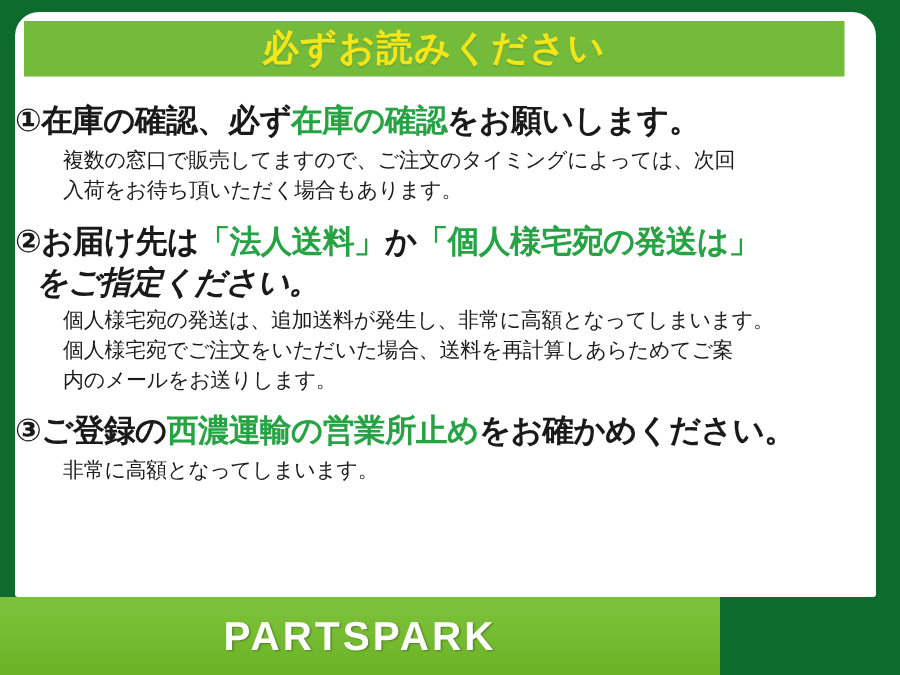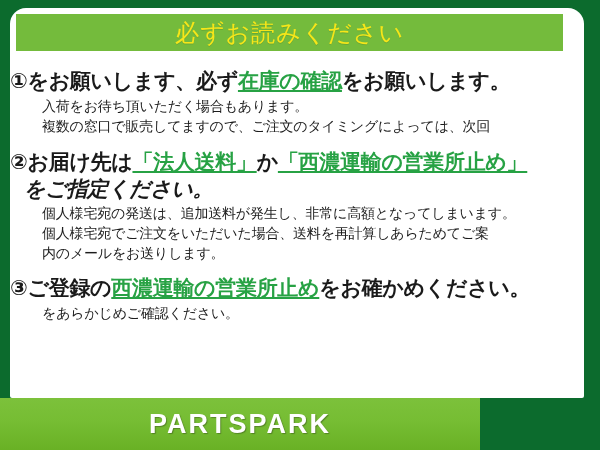--- a/index.html
+++ b/index.html
@@ -43,21 +43,21 @@
     width: 547px;
     height: 37px;
     background: #74bb3c;
     display: flex;
     align-items: center;
     justify-content: center;
   }
   .title-text {
     color: #f6e619;
     font-size: 24px;
-    font-weight: normal;
+    font-weight: bold;
     letter-spacing: 1px;
     line-height: 1;
     text-shadow: 0 1px 0 rgba(0,0,0,0.10);
     white-space: nowrap;
   }
 
   
   .items {
     position: absolute;
     left: 10px;
@@ -72,21 +72,20 @@
   .item-head {
     font-size: 21px;
     font-weight: bold;
     color: #1a1a1a;
     line-height: 1.28;
     letter-spacing: -0.3px;
     white-space: nowrap;
   }
   .item-head .hl {
     color: #27a244;
-    text-decoration: underline;
   }
   .item-head .indent2 {
     display: inline-block;
     padding-left: 14px;
     font-style: italic;
   }
 
   .item-sub {
     font-size: 14px;
     font-weight: normal;
@@ -133,41 +132,41 @@
 
   <div class="panel"></div>
 
   <div class="title-bar">
     <span class="title-text">必ずお読みください</span>
   </div>
 
   <div class="items">
 
     <div class="item sp-1">
-      <div class="item-head"><span>①</span><span>をお願いします、必ず</span><span class="hl">在庫の確認</span><span>をお願いします。</span></div>
+      <div class="item-head"><span>①</span><span>在庫の確認、必ず</span><span class="hl">在庫の確認</span><span>をお願いします。</span></div>
       <div class="item-sub">
+        <div>複数の窓口で販売してますので、ご注文のタイミングによっては、次回</div>
         <div>入荷をお待ち頂いただく場合もあります。</div>
-        <div>複数の窓口で販売してますので、ご注文のタイミングによっては、次回</div>
       </div>
     </div>
 
     <div class="item sp-2">
-      <div class="item-head"><span>②</span><span>お届け先は</span><span class="hl">「法人送料」</span><span>か</span><span class="hl">「西濃運輸の営業所止め」</span></div>
+      <div class="item-head"><span>②</span><span>お届け先は</span><span class="hl">「法人送料」</span><span>か</span><span class="hl">「個人様宅宛の発送は」</span></div>
       <div class="item-head"><span class="indent2">をご指定ください。</span></div>
       <div class="item-sub">
         <div>個人様宅宛の発送は、追加送料が発生し、非常に高額となってしまいます。</div>
         <div>個人様宅宛でご注文をいただいた場合、送料を再計算しあらためてご案</div>
         <div>内のメールをお送りします。</div>
       </div>
     </div>
 
     <div class="item sp-3">
       <div class="item-head"><span>③</span><span>ご登録の</span><span class="hl">西濃運輸の営業所止め</span><span>をお確かめください。</span></div>
       <div class="item-sub">
-        <div>をあらかじめご確認ください。</div>
+        <div>非常に高額となってしまいます。</div>
       </div>
     </div>
 
   </div>
 
   <div class="footer">
     <span class="brand">PARTSPARK</span>
   </div>
 
 </div>

